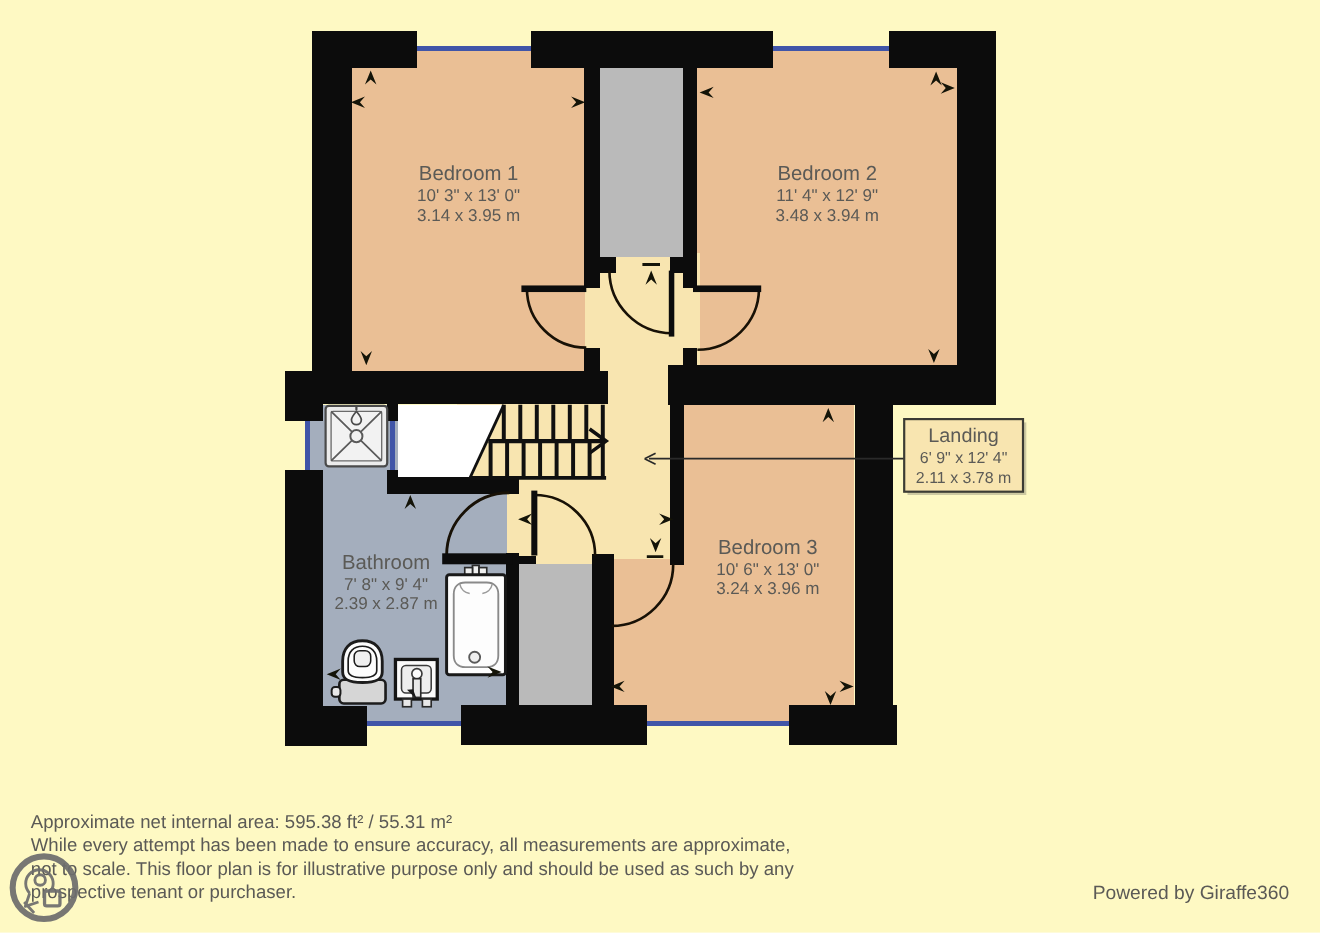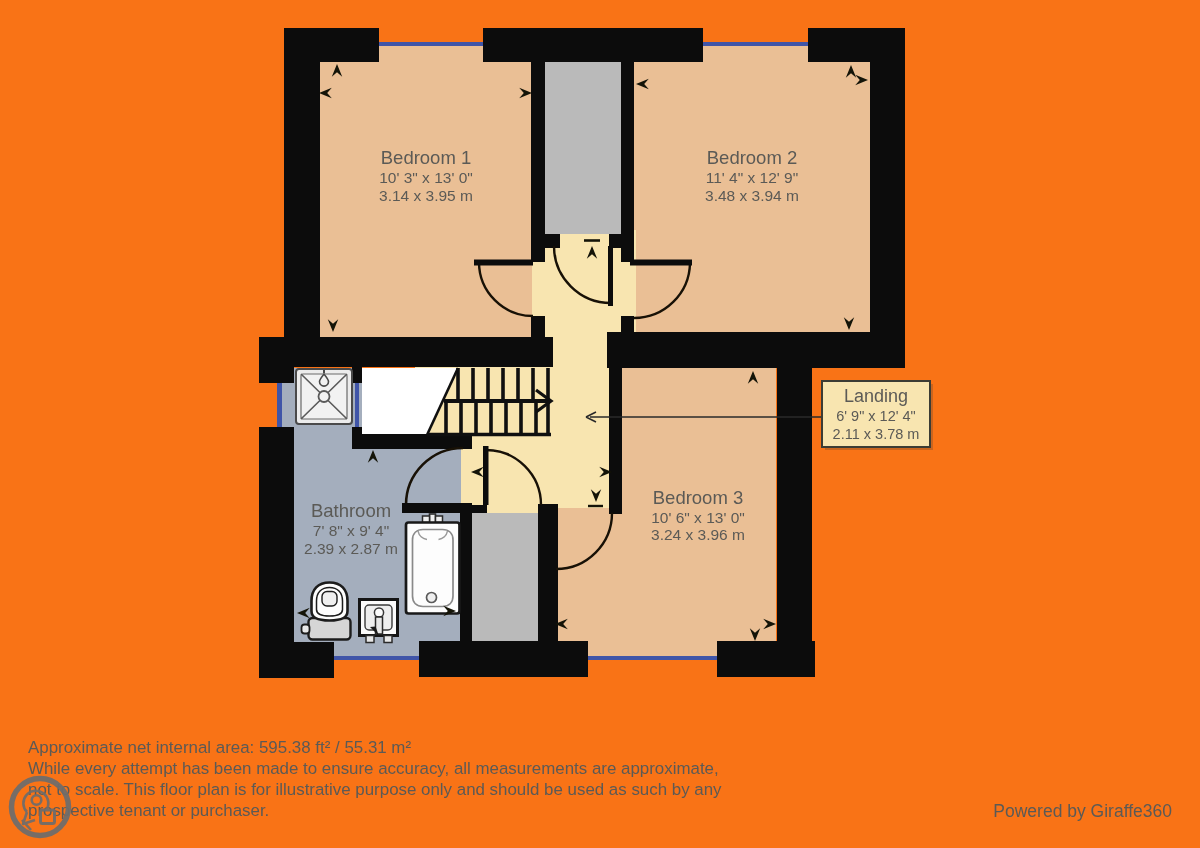--- a/index.html
+++ b/index.html
@@ -1,16 +1,16 @@
 <!DOCTYPE html>
 <html><head>
 <meta charset="utf-8">
 <style>
 html,body{margin:0;padding:0;background:#ffffff;}
-#stage{position:relative;width:1200px;height:848px;background:#f97316;font-family:"Liberation Sans",sans-serif;filter:blur(0.7px);}
+#stage{position:relative;width:1200px;height:848px;background:#fef9c3;font-family:"Liberation Sans",sans-serif;filter:blur(0.7px);}
 svg{position:absolute;top:0;left:0;}
 text{font-family:"Liberation Sans",sans-serif;fill:#5b5a56;}
 </style>
 </head>
 <body>
 <div id="stage">
 <svg width="1200" height="848" viewBox="0 0 1200 848">
 <defs>
 <g id="dartU">
           <path d="M0,-6 L5.2,6.8 L0,2.2 L-5.2,6.8 Z" fill="#141408"></path>

